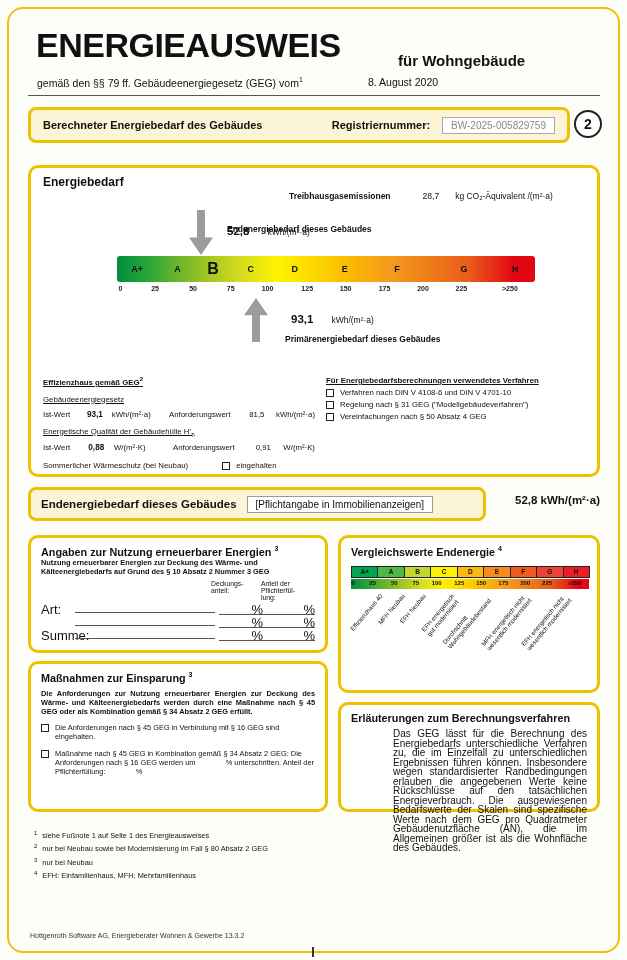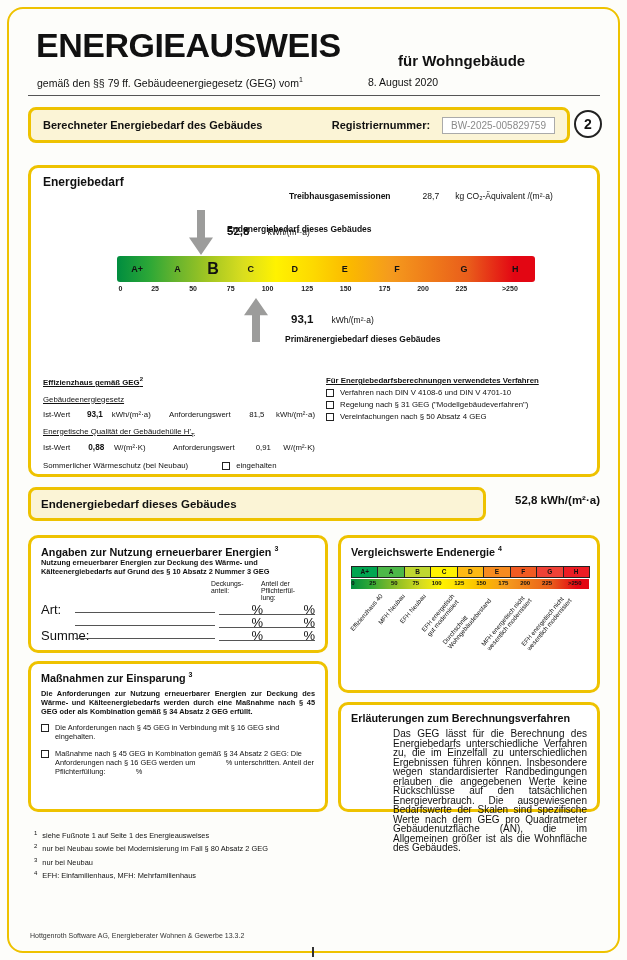--- a/index.html
+++ b/index.html
@@ -261,20 +261,21 @@
       </div>
       <div class="m-row">
         <span class="chk"></span>
         <span class="chk-label">Vereinfachungen nach § 50 Absatz 4 GEG</span>
       </div>
     </div>
   </div>
 
   <div class="endband" style="background: rgb(251, 244, 214);">
     <span class="eb-label">Endenergiebedarf dieses Gebäudes</span>
+    <span class="eb-note">[Pflichtangabe in Immobilienanzeigen]</span>
   </div>
   <div class="endband-value">52,8 kWh/(m²·a)</div>
 
   <div class="ybox ren">
     <div class="box-title-sm">
       <span>Angaben zur Nutzung erneuerbarer Energien</span> <sup>3</sup>
     </div>
     <div class="ren-intro">Nutzung erneuerbarer Energien zur Deckung des Wärme- und Kälteenergiebedarfs auf Grund des § 10 Absatz 2 Nummer 3 GEG</div>
     <div class="ren-head">
       <span class="sp"></span>

